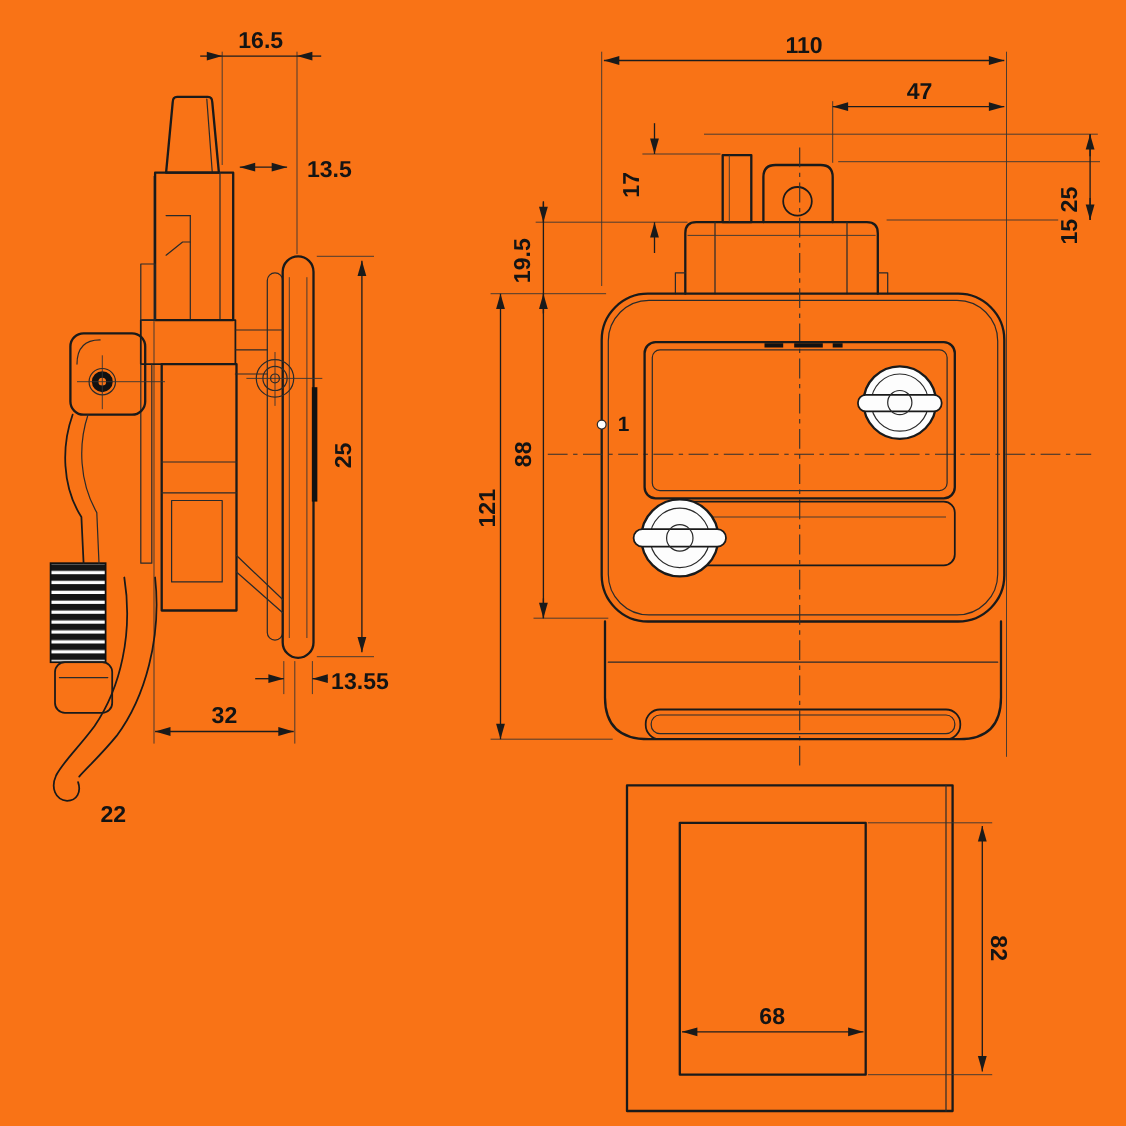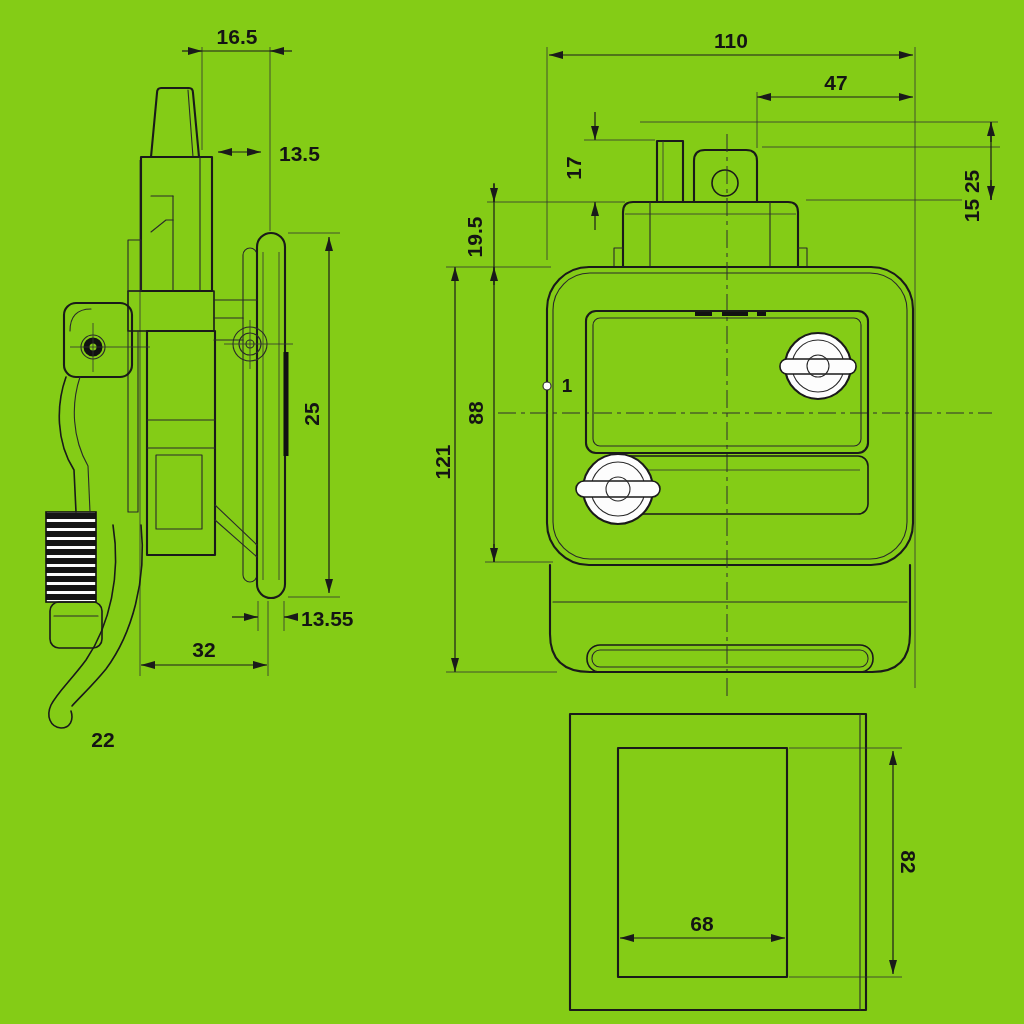--- a/index.html
+++ b/index.html
@@ -1,18 +1,18 @@
 <!DOCTYPE html>
 <html><head>
 <meta charset="utf-8">
 <style>
   html,body{margin:0;padding:0;background:#e8e8e8;}
   .page{
     position:relative;width:1024px;height:1024px;margin:0 auto;
-    background:#84cc16;overflow:hidden;
+    background:#f97316;overflow:hidden;
     font-family:"Liberation Sans", sans-serif;
   }
   svg{position:absolute;left:0;top:0;}
   .ol{fill:none;stroke:#1a1a1a;stroke-width:2.1;stroke-linejoin:round;stroke-linecap:round;}
   .ol2{fill:none;stroke:#1a1a1a;stroke-width:1.6;stroke-linejoin:round;stroke-linecap:round;}
   .tl{fill:none;stroke:#2a2a2a;stroke-width:1.1;stroke-linejoin:round;stroke-linecap:round;}
   .xl{fill:none;stroke:#333;stroke-width:0.8;}
   .dim{fill:none;stroke:#1c1c1c;stroke-width:1.2;}
   .ctr{fill:none;stroke:#2f2f2f;stroke-width:1;stroke-dasharray:18 5 4 5;}
   .thick{fill:none;stroke:#111;stroke-width:5;}

